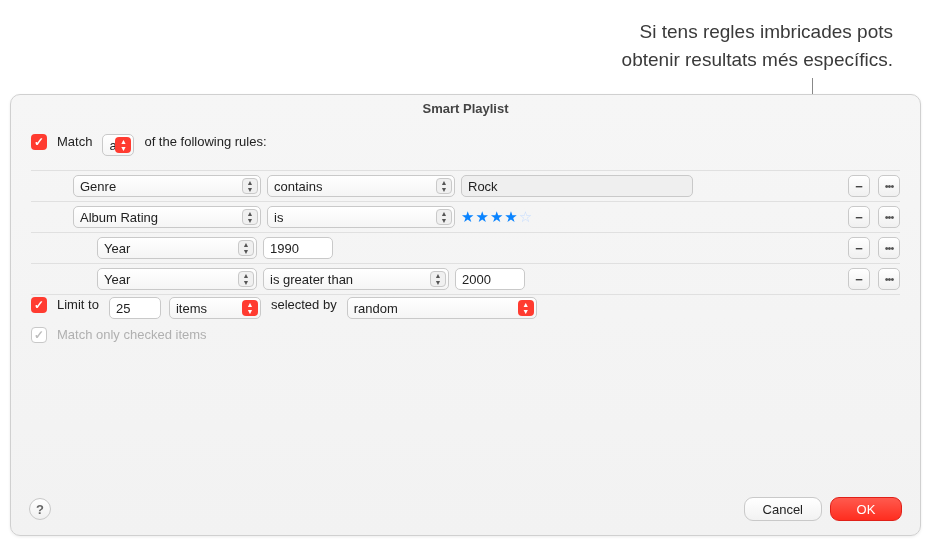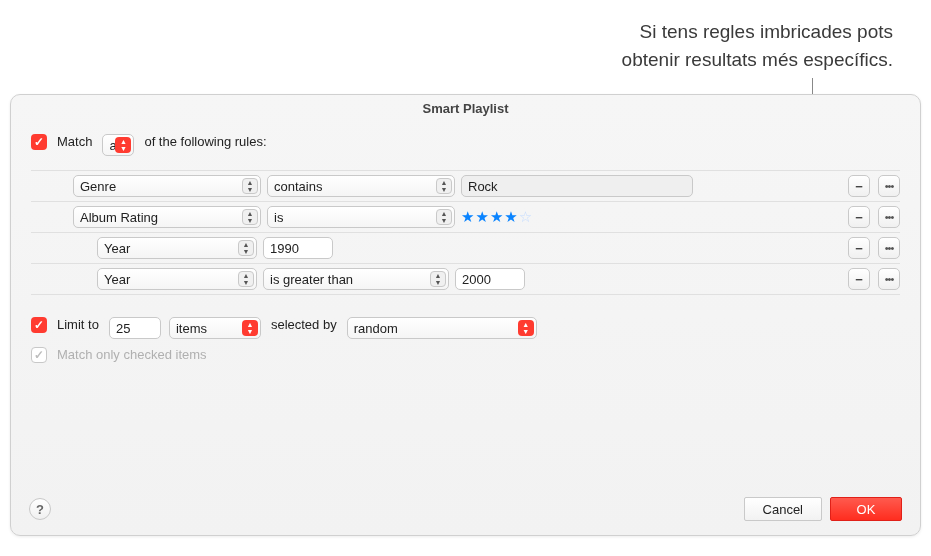--- a/index.html
+++ b/index.html
@@ -107,21 +107,21 @@
     border-radius:4px;
     display:flex; flex-direction:column; align-items:center; justify-content:center;
     font-size:7px; line-height:7px;
   }
   .popup .arrows { background:#f0f0f0; color:#555; border:1px solid #c9c9c9;}
   .red-arrows { background:#ff3b30; color:#fff; }
   .textfield { background:#fff; }
   .textfield.shaded{ background:#efefef; }
   .numfield { width:52px; background:#fff; }
   .rules-area {
-    margin: 6px 0 22px 0;
+    margin: 6px 0 2px 0;
     border-top:1px solid #e0e0e0;
   }
   .rule {
     display:flex;
     align-items:center;
     gap:6px;
     padding: 4px 0;
     border-bottom:1px solid #e0e0e0;
     min-height: 30px;
   }
@@ -153,21 +153,21 @@
   }
   .help {
     width:22px;height:22px;border-radius:11px;
     border:1px solid #c9c9c9;
     background:linear-gradient(#ffffff,#f0f0f0);
     display:flex;align-items:center;justify-content:center;
     color:#666;font-weight:600;
   }
   .btn {
     height:24px; padding: 0 18px;
-    border-radius:2px;
+    border-radius:9px;
     border:1px solid #c9c9c9;
     background:linear-gradient(#ffffff,#f2f2f2);
     font-size:13px;
     display:inline-flex;align-items:center;justify-content:center;
     margin-left:8px;
   }
   .btn.primary {
     background: linear-gradient(#ff5a4e,#ff2d1f);
     border-color:#e02018;
     color:#fff;

